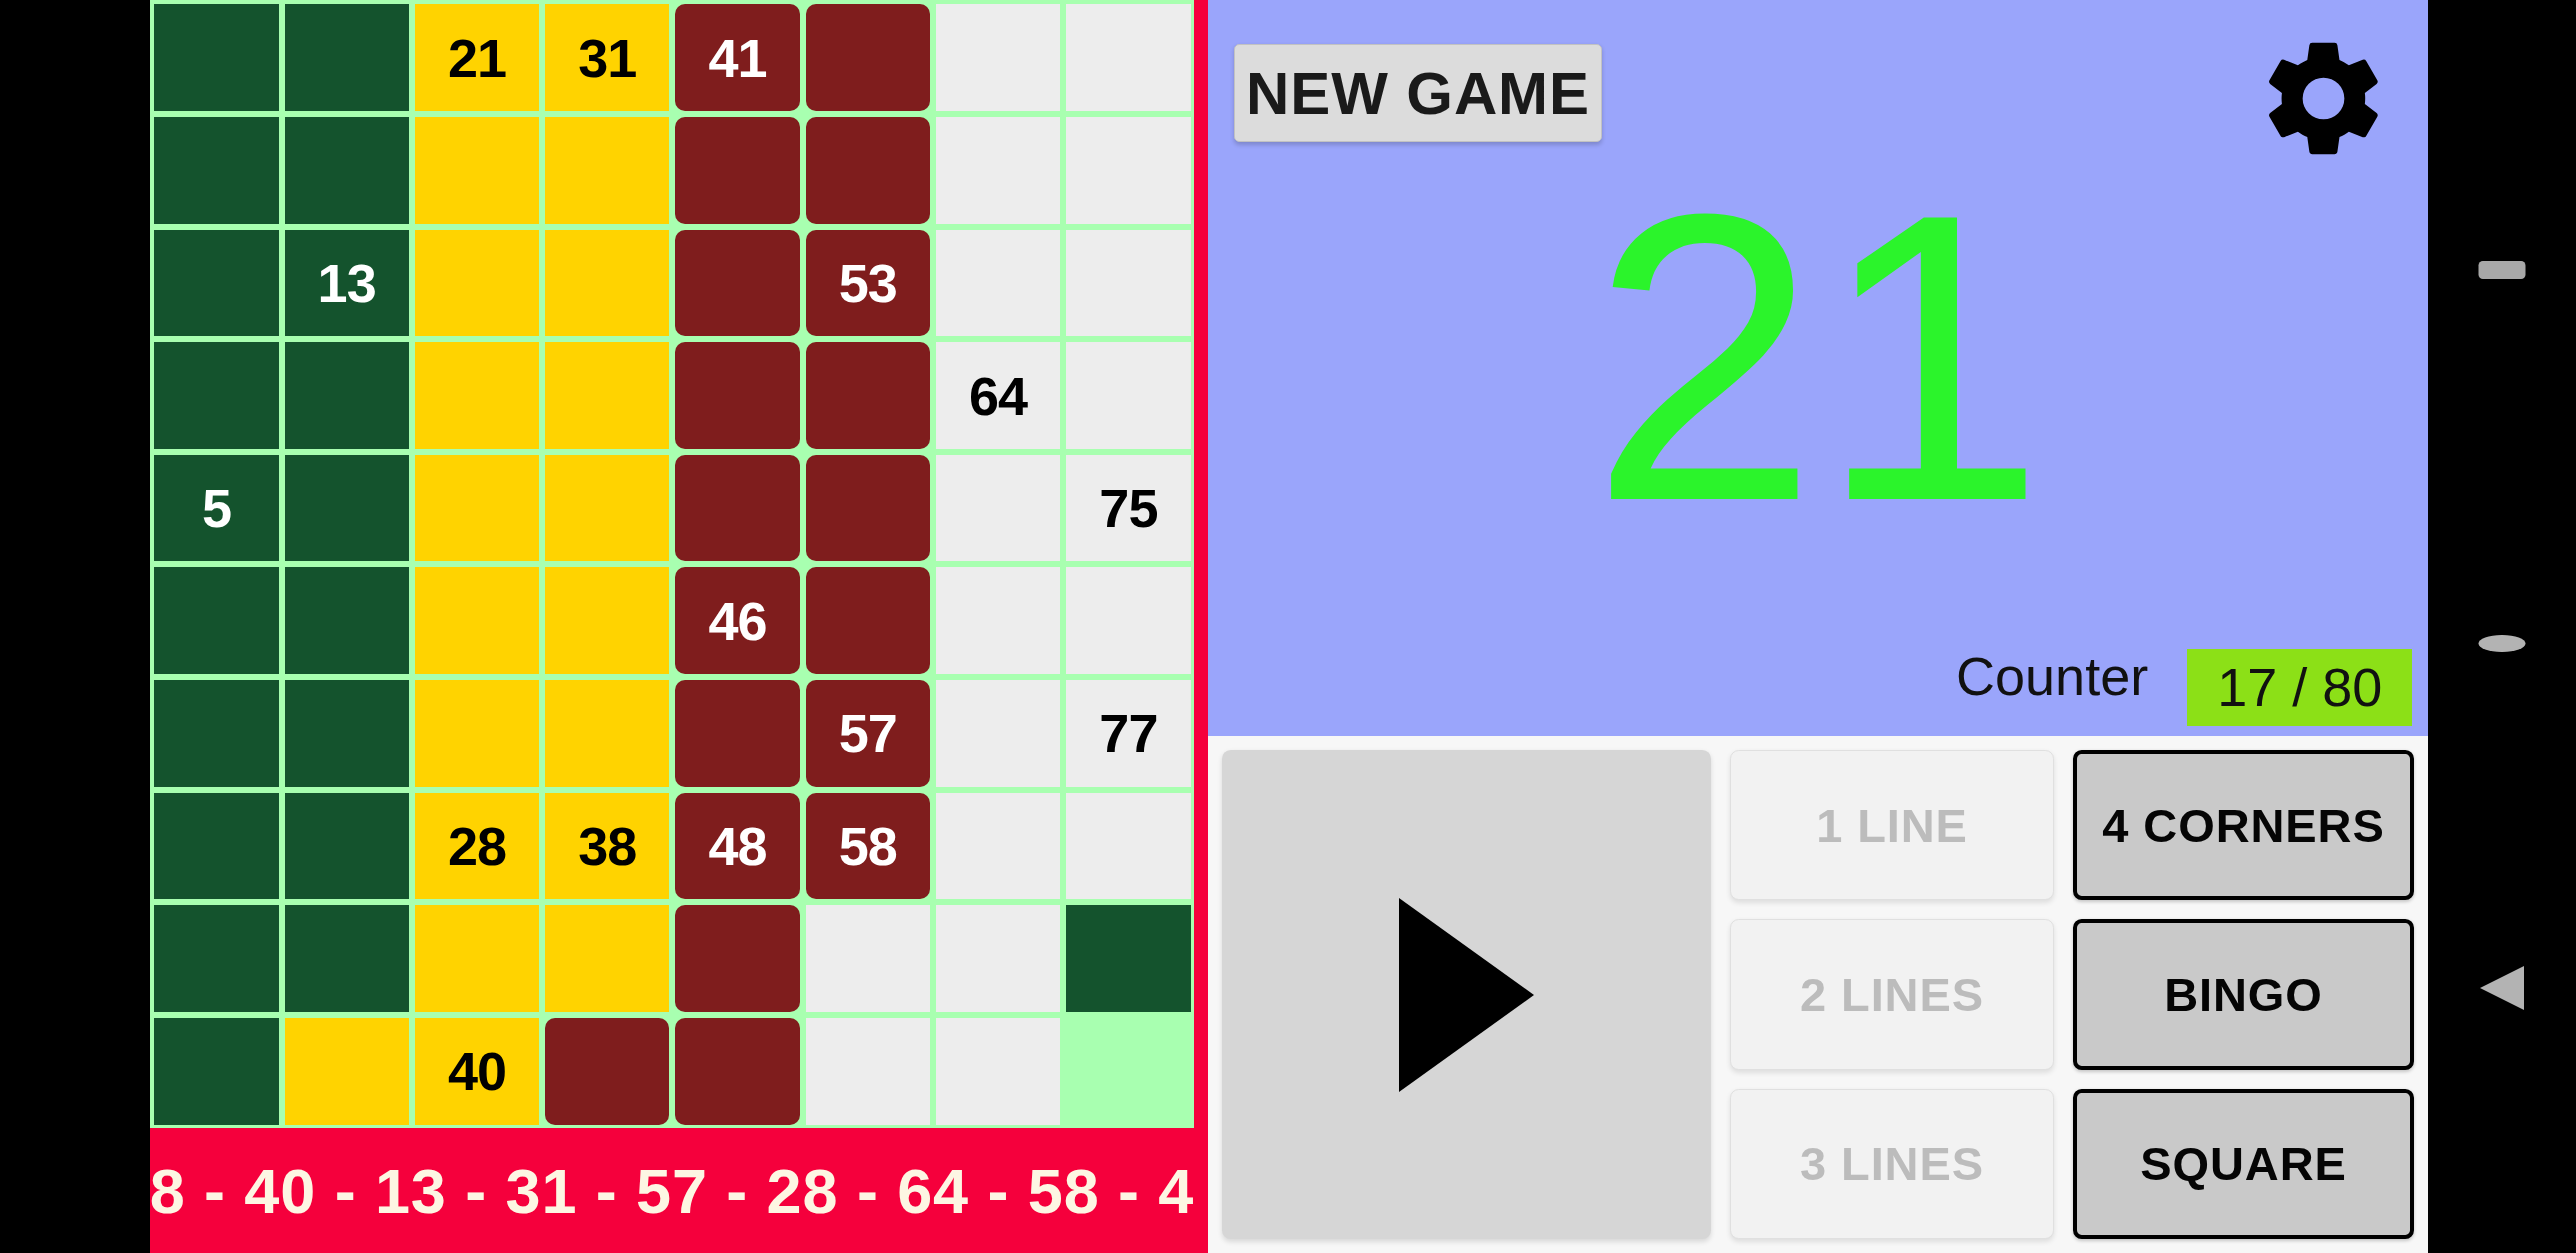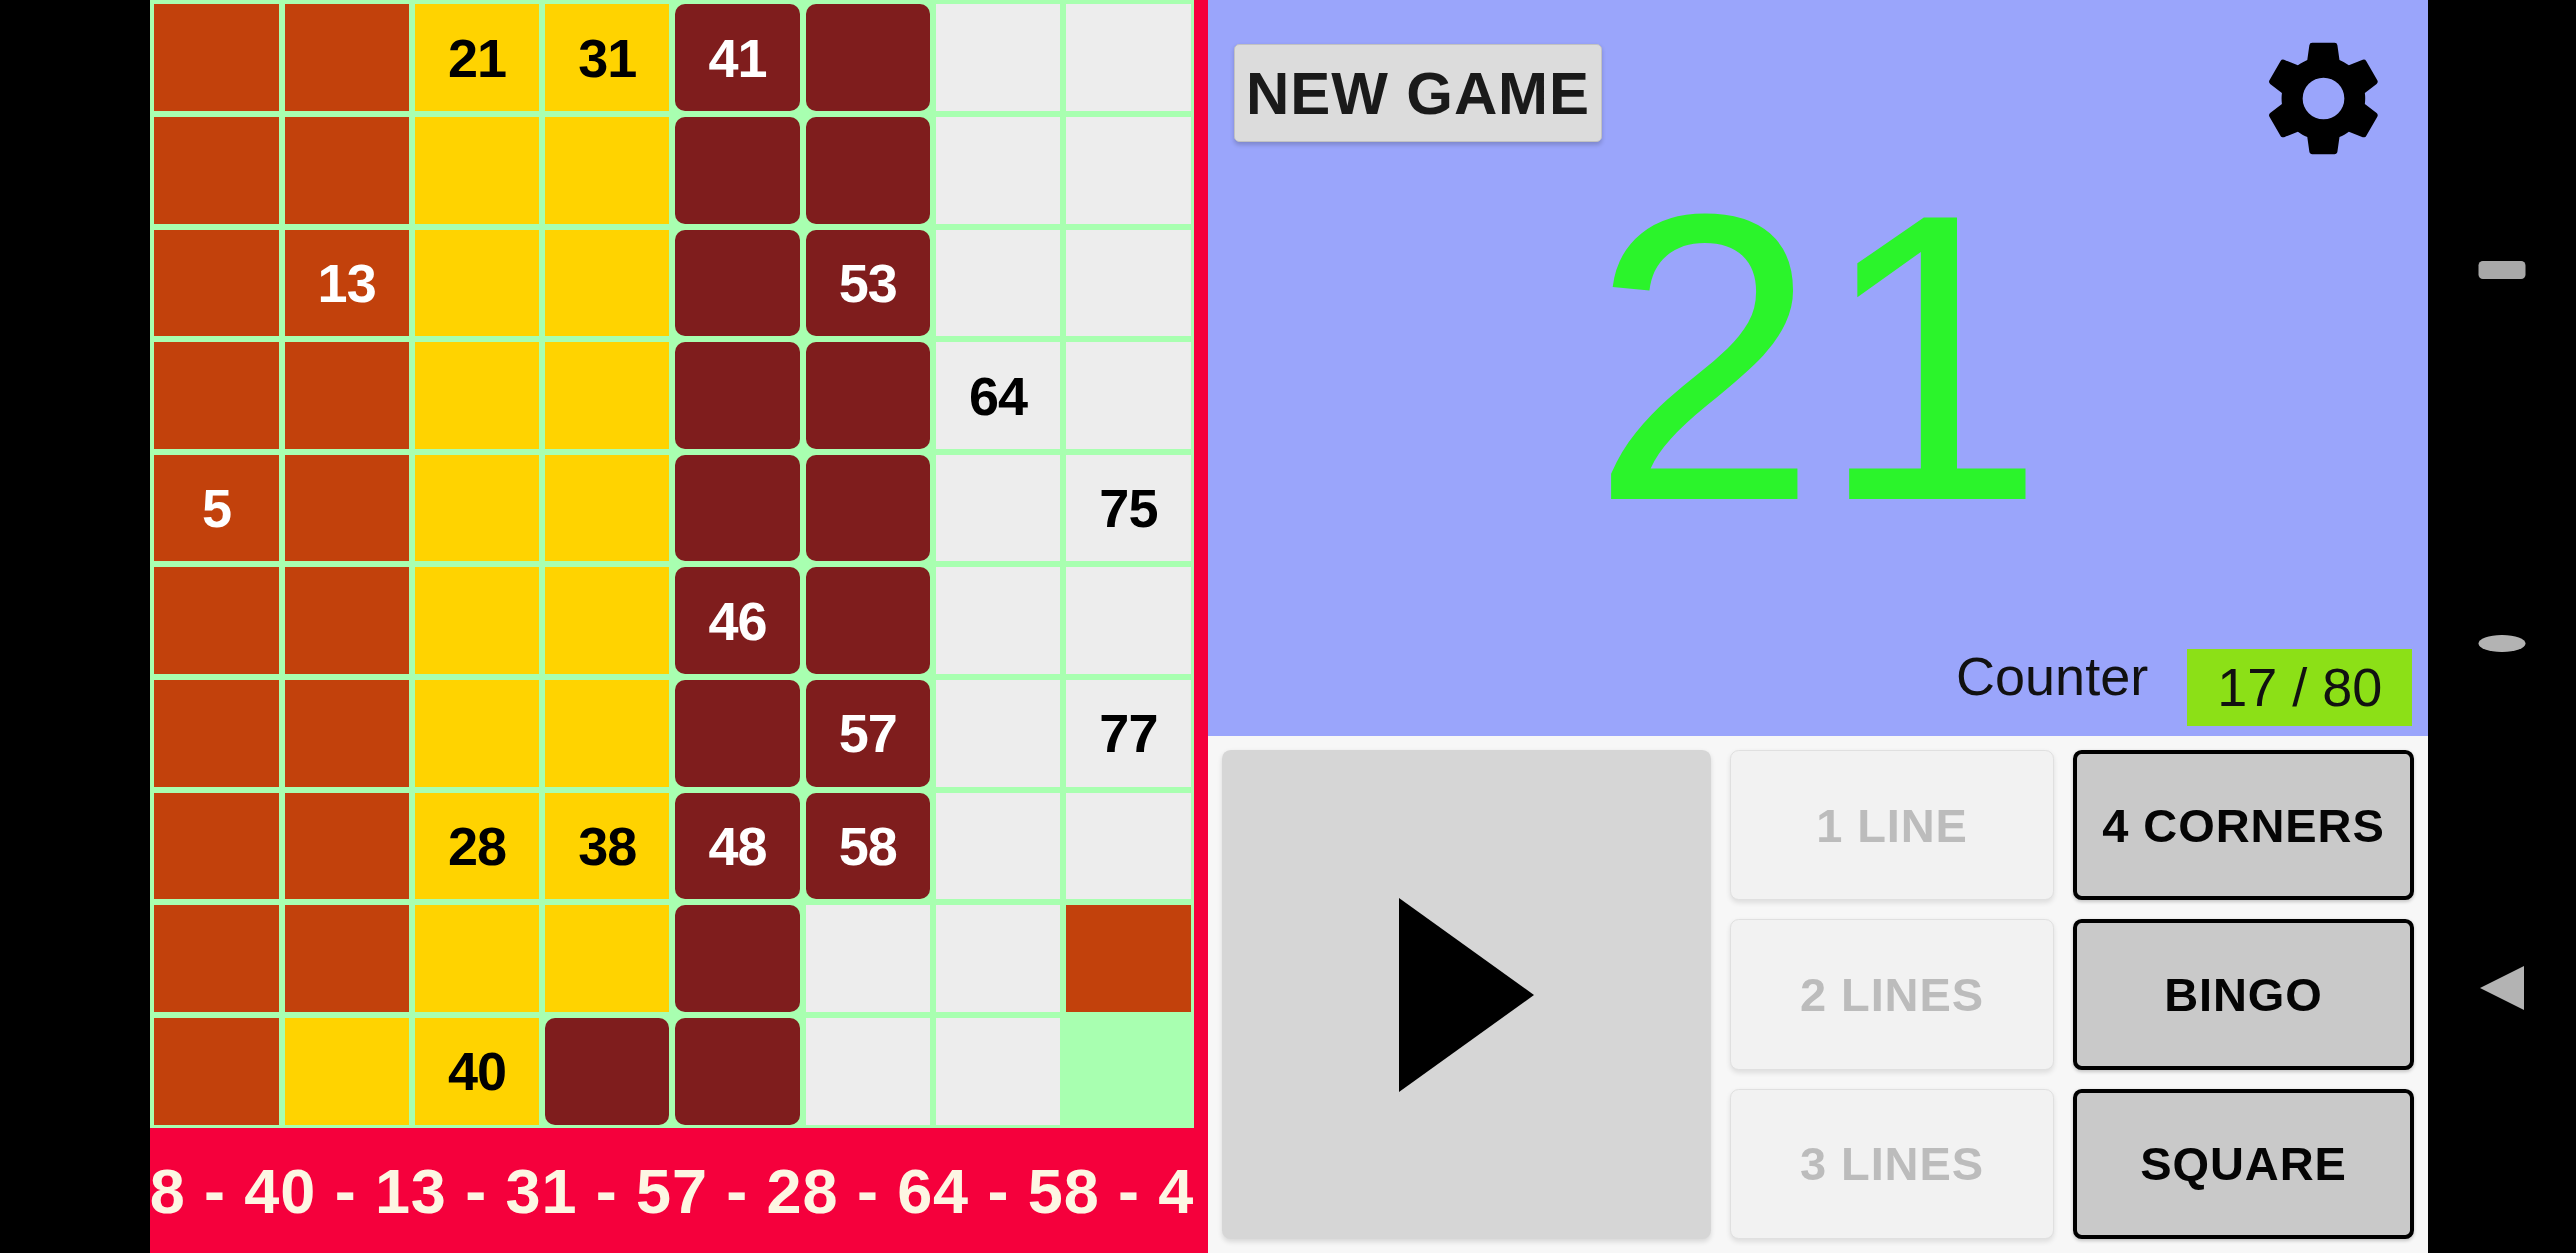--- a/index.html
+++ b/index.html
@@ -6,21 +6,21 @@
   body{width:2576px;height:1253px;overflow:hidden;font-family:"Liberation Sans",sans-serif;}
   #app{position:relative;width:2576px;height:1253px;background:#000;}
 
   
   #card-panel{position:absolute;left:150px;top:0;width:1044px;height:1253px;background:#a8ffb0;}
   #grid{position:absolute;left:0;top:0;width:1044px;height:1128px;
         display:grid;grid-template-columns:repeat(8,1fr);grid-template-rows:repeat(10,1fr);
         gap:6.1px;padding:4.4px 3.5px 3.5px 4.4px;box-sizing:border-box;background:#a8ffb0;}
   .cell{display:flex;align-items:center;justify-content:center;
         font-size:54px;font-weight:bold;line-height:1;letter-spacing:-0.9px;}
-  .cell.c-red{background:#c2410c;color:#ffffff;}
+  .cell.c-red{background:#14532d;color:#ffffff;}
   .cell.c-yellow{background:#ffd300;color:#000000;}
   .cell.c-blue{background:#7f1d1d;color:#ffffff;border-radius:10px;}
   .cell.c-white{background:#ededed;color:#000000;}
   .cell .num{visibility:hidden;}
   .cell.marked .num{visibility:visible;}
 
   #history{position:absolute;left:0;top:1128px;width:1044px;height:125px;background:#f5003c;
            display:flex;align-items:center;justify-content:center;overflow:hidden;}
   #history-text{color:#fdf6e3;font-size:63px;font-weight:bold;white-space:nowrap;
                 letter-spacing:0.9px;transform:scaleX(1.0);}

